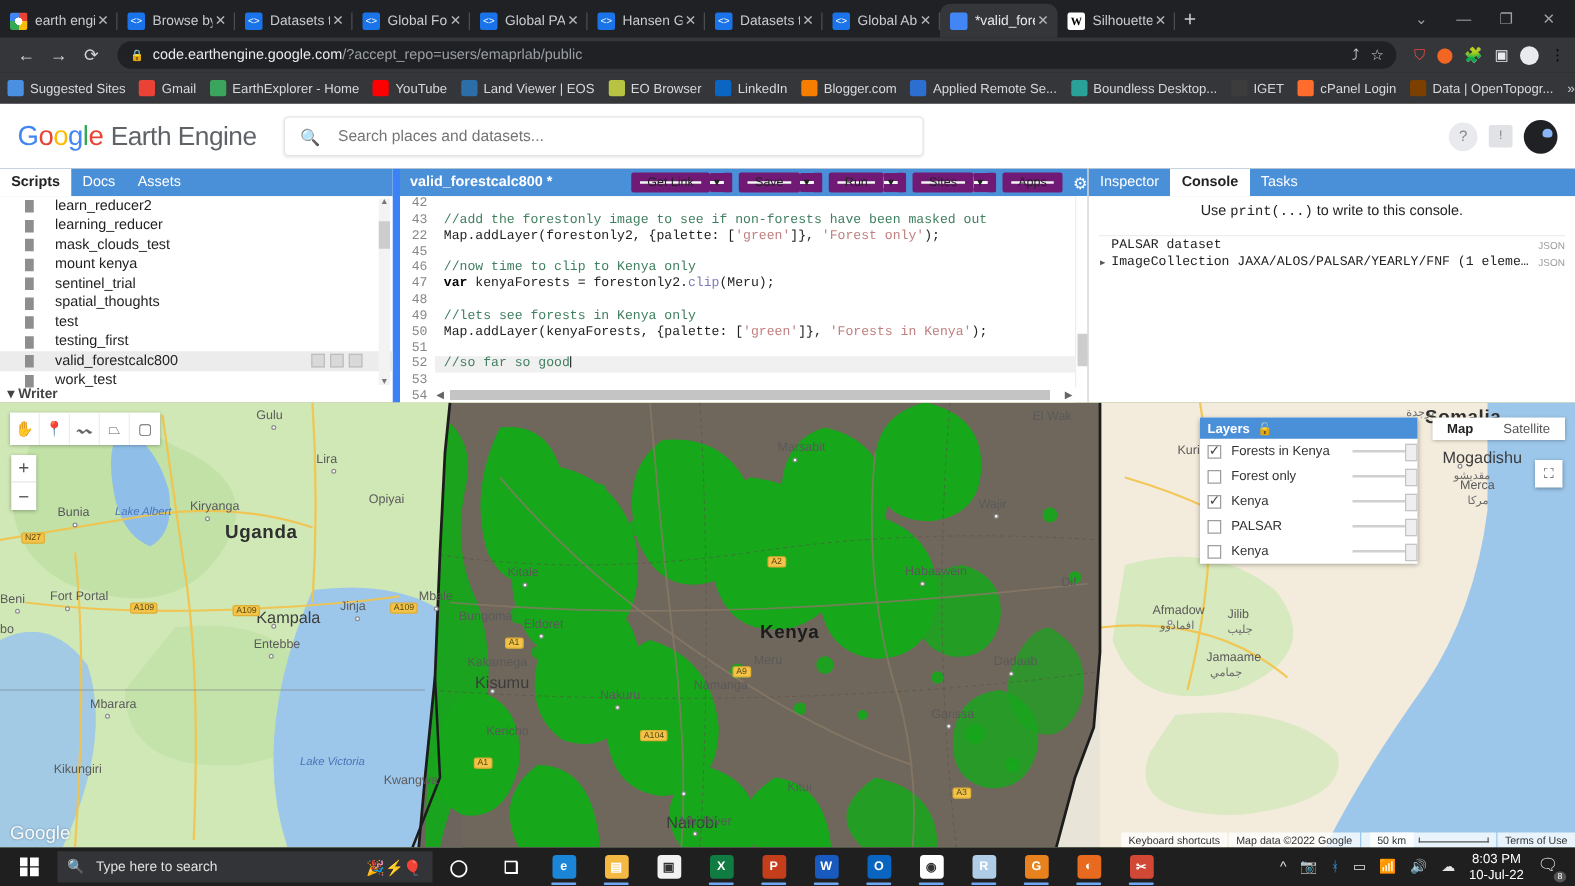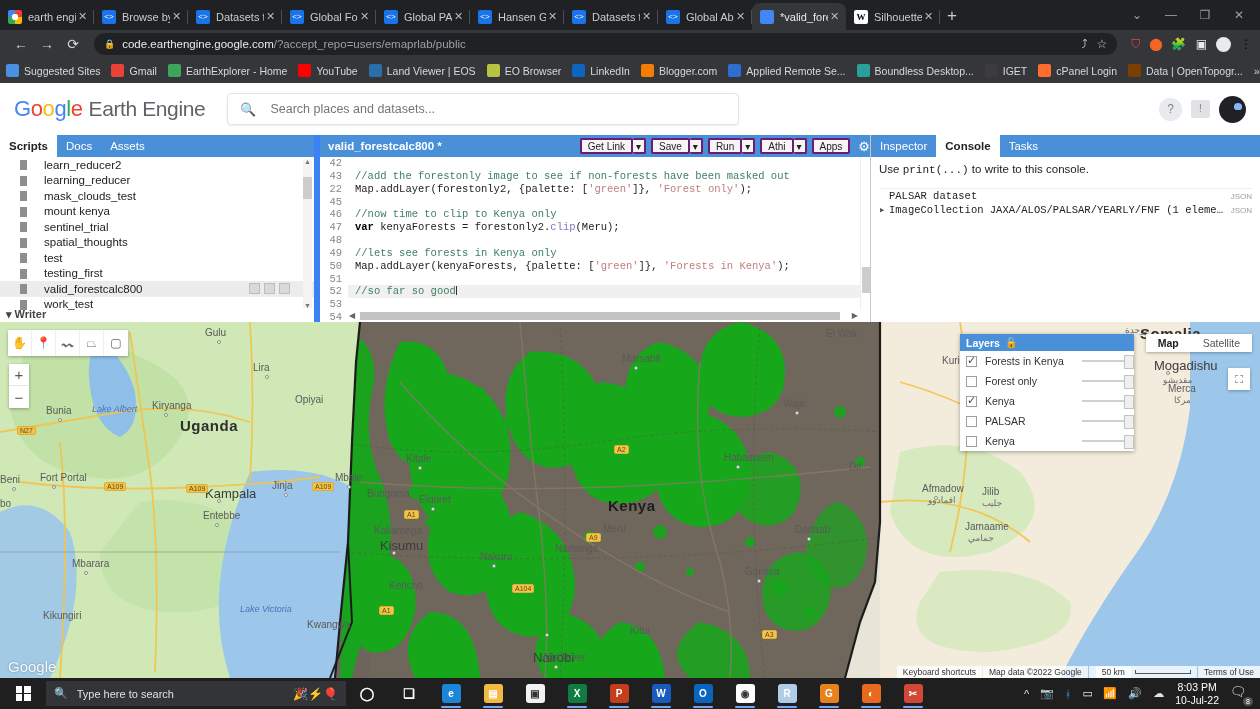--- a/index.html
+++ b/index.html
@@ -123,21 +123,21 @@
   }
   .vscroll .thumb{ position:absolute; top:18px; left:0; width:9px; height:22px; background:#cdcdcd;}
   .vscroll .ar { position:absolute; left:1px; font-size:7px; color:#777; }
 
   
   .code-panel { position:absolute; left:320px; top:0; width:550px; height:187px; }
   .code-tabbar { height:22px; background:#4a90d9; display:flex; align-items:center; padding-left:8px; }
   .code-title { color:#fff; font-size:11.5px; font-weight:bold; }
   .code-btns { margin-left:auto; display:flex; align-items:center; gap:5px; padding-right:5px; }
   .ebtn {
-    background:#f5f5f5; border:2px solid #701a75; border-radius:2px; height:16px;
+    background:#f5f5f5; border:7px solid #701a75; border-radius:2px; height:16px;
     font-size:10px; color:#222; display:flex; align-items:center; padding:0 6px;
   }
   .ebtn.sp { border-left:0; padding:0 3px; }
   .gear { color:#fff; font-size:13px; padding-left:3px;}
   .code-area {
     position:absolute; top:22px; left:0; right:0; bottom:0; background:#fff;
     font-family:"Liberation Mono", monospace; font-size:10.5px; overflow:hidden;
   }
   .cline { display:flex; height:12.85px; line-height:12.85px; white-space:pre; }
   .cline.cur { background:#f0f0f0; }
@@ -152,21 +152,21 @@
   .code-vscroll { position:absolute; right:0; top:22px; bottom:12px; width:10px; background:#fff; border-left:1px solid #eee;}
   .code-vscroll .thumb{position:absolute; top:110px; left:1px; width:8px; height:26px; background:#cdcdcd;}
   .code-hscroll { position:absolute; left:28px; right:10px; bottom:0; height:11px; background:#fff;}
   .code-hscroll .thumb{position:absolute; left:12px; right:20px; top:1px; height:8px; background:#c4c4c4;}
   .code-hscroll .al{position:absolute;left:1px;top:0;font-size:8px;color:#666;}
   .code-hscroll .ar{position:absolute;right:2px;top:0;font-size:8px;color:#666;}
 
   
   .console-panel{ position:absolute; left:870px; top:0; width:390px; height:187px; border-left:1px solid #c6c6c6;}
   .console-body{ position:absolute; top:22px; left:0; right:0; bottom:0; background:#fff; padding:6px 8px; }
-  .console-hint{ font-size:11.5px; color:#222; }
+  .console-hint{ font-size:11.5px; color:#222;text-align:center; }
   .console-hint code{ font-family:"Liberation Mono",monospace; font-size:11px; }
   .console-rows{ margin-top:12px; border-top:1px solid #eee;}
   .crow{ display:flex; align-items:center; font-family:"Liberation Mono",monospace; font-size:10.5px;
          color:#222; padding:1px 0 1px 10px; position:relative; }
   .crow .jsn{ margin-left:auto; font-size:8px; color:#9b9b9b; font-family:"Liberation Sans",sans-serif;}
   .crow .caretr{ position:absolute; left:1px; top:3px; font-size:7px; color:#555;}
 
   
   .map { position:absolute; top:322px; left:0; width:1260px; height:356px; overflow:hidden;
          background:#cfe4a7; }
@@ -480,21 +480,21 @@
             </div>
             <div style="display: flex;">
               <div class="ebtn">Save</div>
               <div class="ebtn sp">▾</div>
             </div>
             <div style="display: flex;">
               <div class="ebtn">Run</div>
               <div class="ebtn sp">▾</div>
             </div>
             <div style="display: flex;">
-              <div class="ebtn">Athi</div>
+              <div class="ebtn">Sites</div>
               <div class="ebtn sp">▾</div>
             </div>
             <div style="display: flex;">
               <div class="ebtn">Apps</div>
             </div>
           </div>
         <div class="gear">⚙</div>
       </div>
       <div class="code-area" id="code-area">
           <div class="cline"><span class="gut">42</span><span class="ctext"></span></div>

